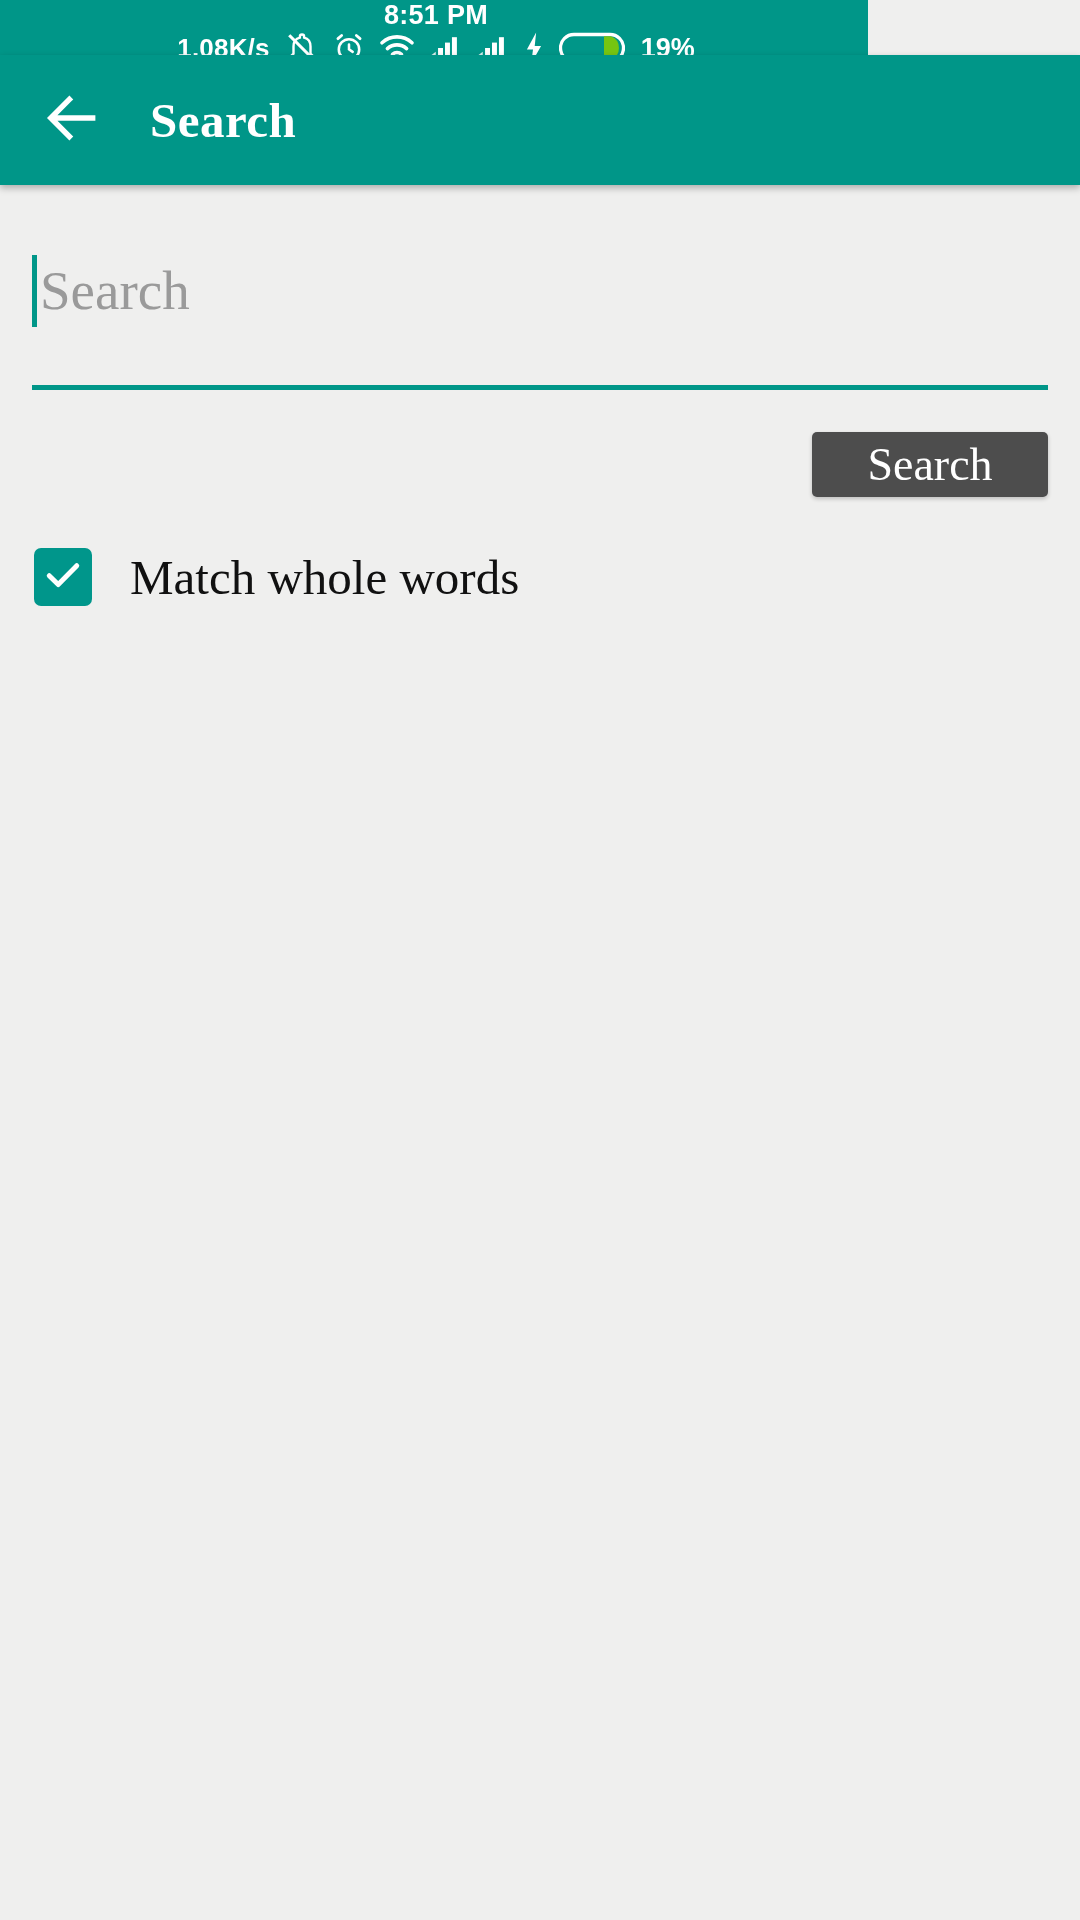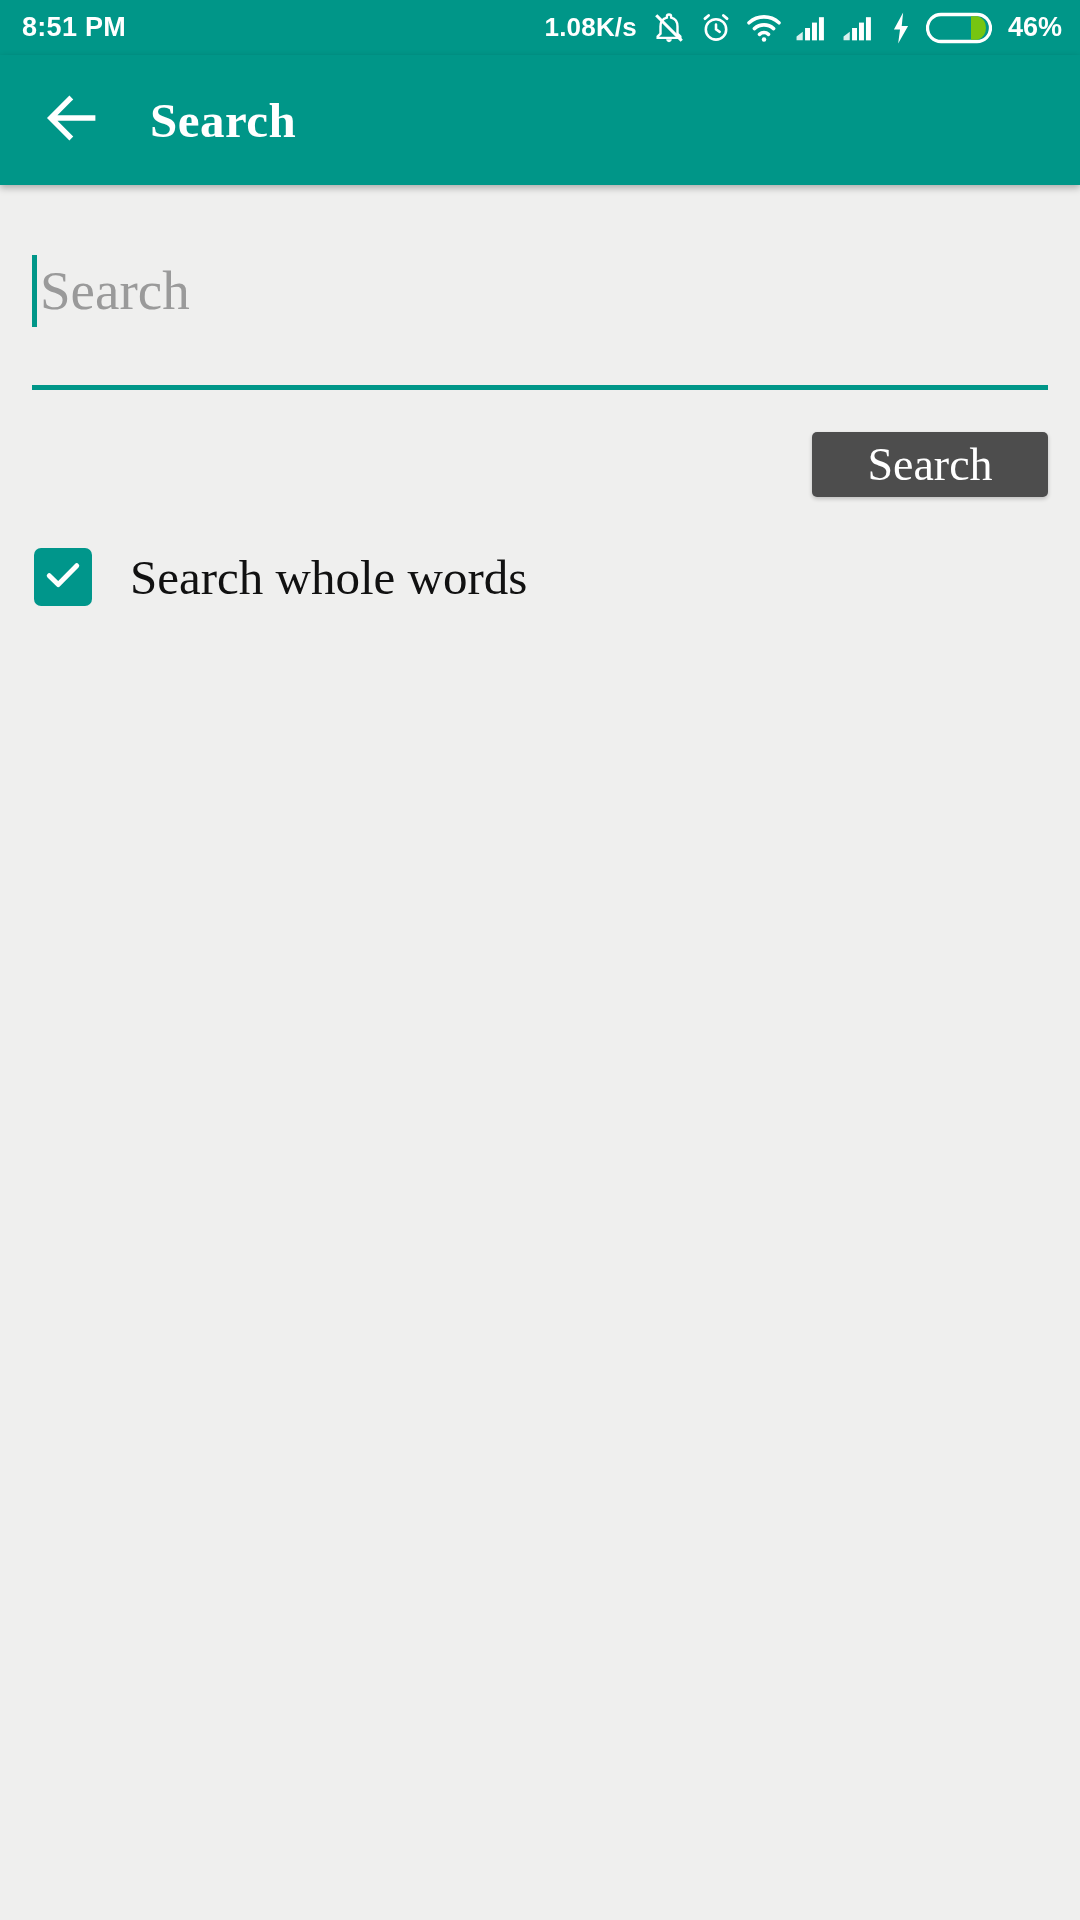--- a/index.html
+++ b/index.html
@@ -13,28 +13,29 @@
     background: #efefee;
     font-family: "Liberation Serif", "DejaVu Serif", serif;
     overflow: hidden;
     position: relative;
   }
 
   
   .status-bar {
     position: absolute;
     top: 0; left: 0;
-    width: 1080px;
+    width: 868px;
     height: 55px;
     background: #009688;
     display: flex;
     align-items: center;
     justify-content: space-between;
     box-sizing: border-box;
     padding: 0 18px 0 22px;
+    flex-direction: column;
   }
   .status-clock {
     color: #ffffff;
     font-family: "Liberation Sans", sans-serif;
     font-weight: bold;
     font-size: 27px;
     letter-spacing: 0.3px;
   }
   .status-right {
     display: flex;
@@ -241,21 +242,21 @@
       </svg>
     </span>
 
     <span class="sicon">
       <svg width="66" height="34" viewBox="0 0 44 22">
         <rect x="1" y="2" width="42" height="18" rx="9" ry="9" fill="none" stroke="#fff" stroke-width="2.2"></rect>
         <path d="M30 3.2 h4.5 a8.3 8.3 0 0 1 0 15.6 H30 Z" fill="#76c511"></path>
       </svg>
     </span>
 
-    <span class="battery-pct">46%</span>
+    <span class="battery-pct">19%</span>
   </div>
 </div>
 
 <div class="app-bar">
   <div class="back-btn">
     <span>
       <svg width="62" height="62" viewBox="0 0 24 24">
         <path d="M20 12 H4.5 M11 4.8 L3.8 12 L11 19.2" fill="none" stroke="#ffffff" stroke-width="2.1" stroke-linecap="square" stroke-linejoin="miter"></path>
       </svg>
     </span>
@@ -274,16 +275,16 @@
   <button class="search-button">Search</button>
 
   <div class="checkbox-row">
     <span class="checkbox">
       <span>
         <svg width="44" height="44" viewBox="0 0 24 24">
           <path d="M4.5 12.4 L9.4 17.2 L19.5 6.9" fill="none" stroke="#ffffff" stroke-width="2.7" stroke-linecap="round" stroke-linejoin="round"></path>
         </svg>
       </span>
     </span>
-    <span class="checkbox-label">Search whole words</span>
+    <span class="checkbox-label">Match whole words</span>
   </div>
 
 </div>
 
 </body></html>

